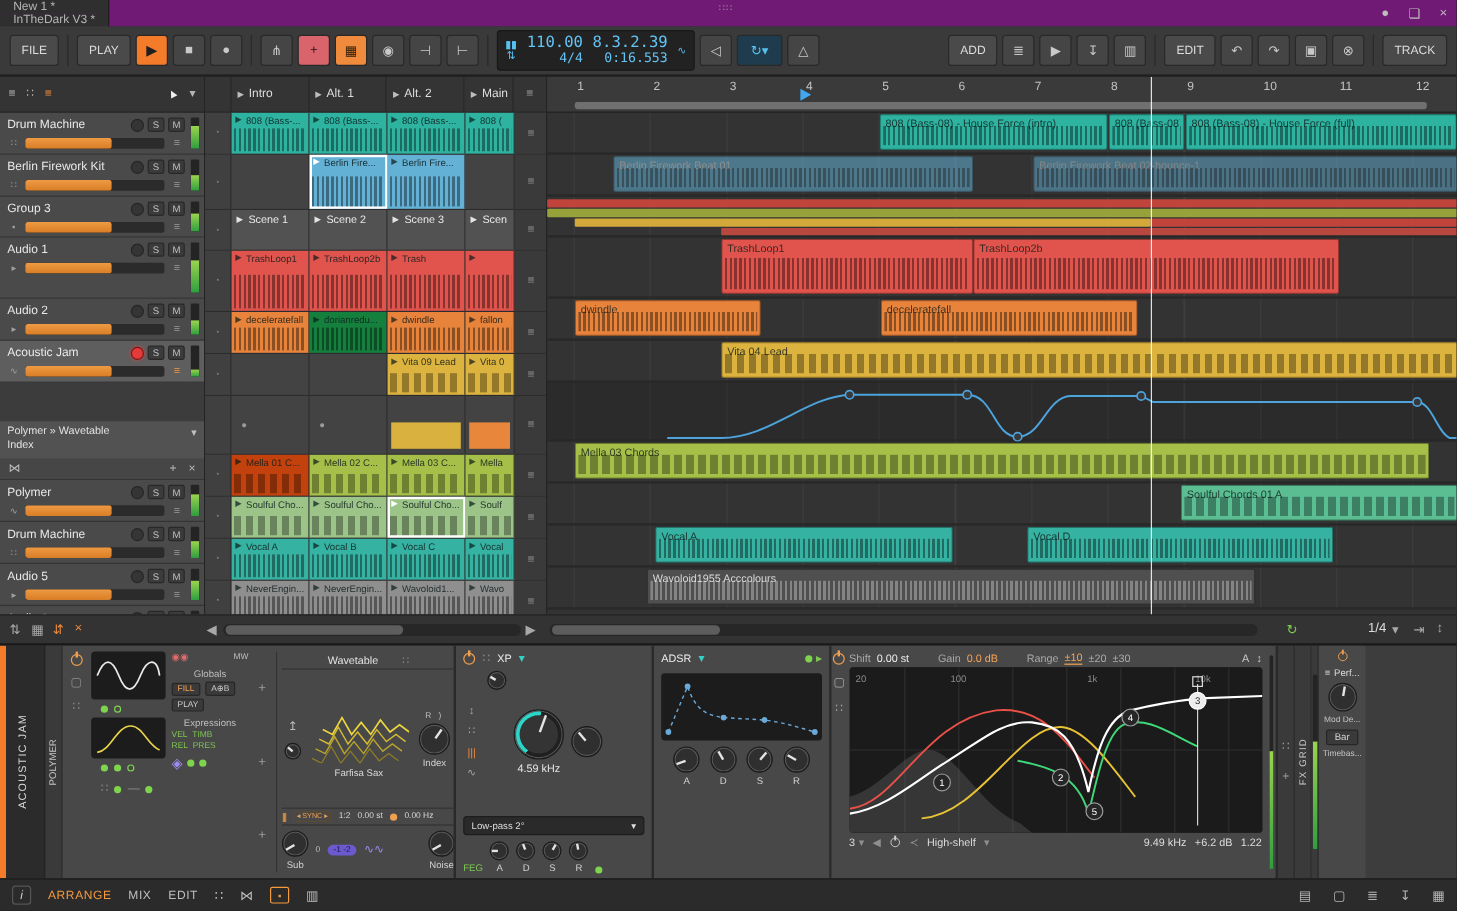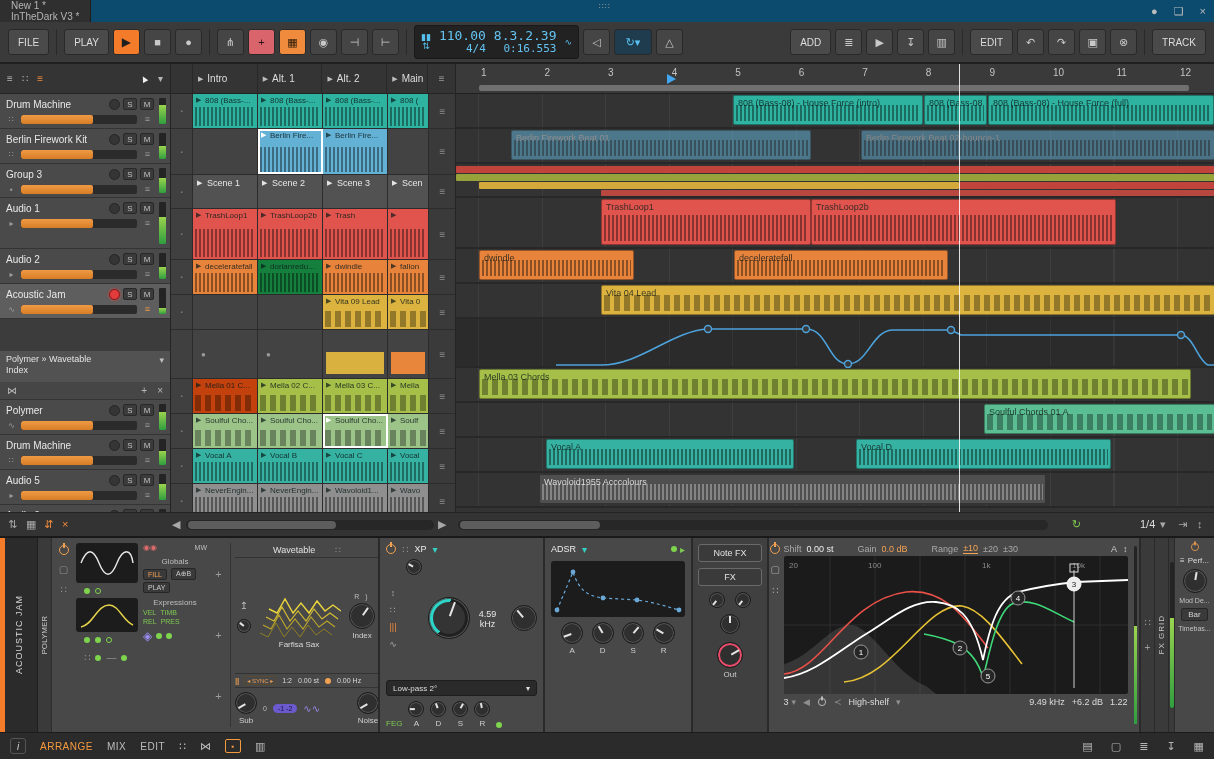--- a/index.html
+++ b/index.html
@@ -1,19 +1,19 @@
 <!DOCTYPE html>
 <html><head>
 <meta charset="utf-8">
 <style>
 *{margin:0;padding:0;box-sizing:border-box;font-family:"Liberation Sans","DejaVu Sans",sans-serif}
 html,body{background:#161616}
 #app{position:relative;width:1214px;height:759px;background:#2e2e2e;overflow:hidden;color:#ccc;font-size:10px;user-select:none}
 
-#titlebar{position:absolute;top:0;left:0;right:0;height:22px;background:#0c4a6e;display:flex;align-items:stretch}
+#titlebar{position:absolute;top:0;left:0;right:0;height:22px;background:#701a75;display:flex;align-items:stretch}
 .tab{display:flex;align-items:center;gap:6px;padding:0 11px;background:#2f2f2f;border-right:1px solid #1d1d1d;color:#b5b5b5;font-size:10px;cursor:default}
 .tab.active{background:#404040;color:#e9e9e9;outline:1px solid #6d6d6d;outline-offset:-1px}
 .tab-close{color:#bbb;font-size:11px;margin-left:2px}
 #dashboard{position:absolute;left:596px;top:3px;width:18px;height:16px;color:#9a9a9a;font-size:8px;line-height:8px;text-align:center;letter-spacing:1px}
 #win-controls{position:absolute;right:8px;top:0;height:22px;display:flex;align-items:center;gap:16px;color:#bdbdbd;font-size:11px}
 
 #toolbar{position:absolute;top:22px;left:0;right:0;height:42px;background:#3a3a3a;border-bottom:2px solid #1f1f1f;display:flex;align-items:center;padding:0 8px;gap:4px}
 .tbtn{height:26px;padding:0 9px;background:#4a4a4a;border:1px solid #292929;border-radius:3px;color:#ddd;font-size:10px;display:inline-flex;align-items:center;gap:3px}
 .ibtn{width:27px;height:26px;background:#454545;border:1px solid #292929;border-radius:3px;color:#c9c9c9;display:inline-flex;align-items:center;justify-content:center;font-size:11px}
 .ibtn.playbtn{background:#f47b2a;color:#1f1f1f;font-size:12px}
@@ -149,21 +149,21 @@
 .obars{color:#f0a050;font-size:8px;letter-spacing:-1px}
 .wt-bottom{display:flex;align-items:center;gap:6px;padding:4px 0 2px}
 .kgroup{display:flex;flex-direction:column;align-items:center}
 .tiny{font-size:7px;color:#bdbdbd}
 
 .dev-body{flex:1;display:flex;flex-direction:column;padding:4px 6px;gap:3px}
 .dev-head{display:flex;align-items:center;gap:6px;height:14px}
 .dname{font-size:9px;color:#ececec}
 .xp-mid{display:flex;flex:1;gap:6px;align-items:center}
 .xp-icons{display:flex;flex-direction:column;gap:7px;color:#a8a8a8;font-size:9px;width:14px;align-items:center}
-.bigknob-wrap{display:flex;flex-direction:row;align-items:center}
+.bigknob-wrap{display:flex;flex-direction:column;align-items:center}
 .dropdown{background:#2a2a2a;border:1px solid #1d1d1d;border-radius:3px;height:16px;display:flex;align-items:center;justify-content:space-between;padding:0 6px;font-size:8px;color:#dedede}
 .xp-feg{display:flex;align-items:flex-end;gap:6px;padding-top:2px}
 .envsvg{margin:2px 0}
 .adsr-knobs{display:flex;justify-content:space-around;padding:0 6px}
 
 .fxslot{flex-direction:column;align-items:center;padding:6px 4px;gap:6px;background:#404040}
 .fxtab{width:64px;height:18px;background:#3a3a3a;border:1px solid #6a6a6a;border-radius:3px;color:#e2e2e2;font-size:9px;display:flex;align-items:center;justify-content:center}
 .fx-knobs{display:flex;gap:10px}
 
 .eq-icons{display:flex;flex-direction:column;align-items:center;gap:10px;width:18px;padding-top:6px;color:#a8a8a8}
@@ -1101,37 +1101,20 @@
               <div class="klabel">S</div>
             </div>
           <div class="kgroup">
               <span class="knob k22" style="--rot:-60deg"></span>
               <div class="klabel">R</div>
             </div>
         </div>
       </div>
     </div>
 
-    <div class="device fxslot" style="width:76px">
-      <div class="fxtab">
-          <span>Note FX</span>
-        </div>
-      <div class="fxtab">
-          <span>FX</span>
-        </div>
-      <div class="fx-knobs">
-        <span class="knob k16" style="--rot:-140deg"></span>
-        <span class="knob k16" style="--rot:-140deg"></span>
-      </div>
-      <span class="knob k20" style="--rot:0deg"></span>
-      <div class="kgroup" style="margin-top:2px">
-        <span class="knob k26 ring-red" style="--rot:60deg"></span>
-        <div class="klabel">Out</div>
-      </div>
-    </div>
 
     <div class="device" style="width:372px">
       <div class="eq-icons">
         <span class="power"></span>
         <span>▢</span>
         <span>∷</span>
       </div>
       <div class="eq-main">
         <div class="eq-head">
           <span>Shift</span>

